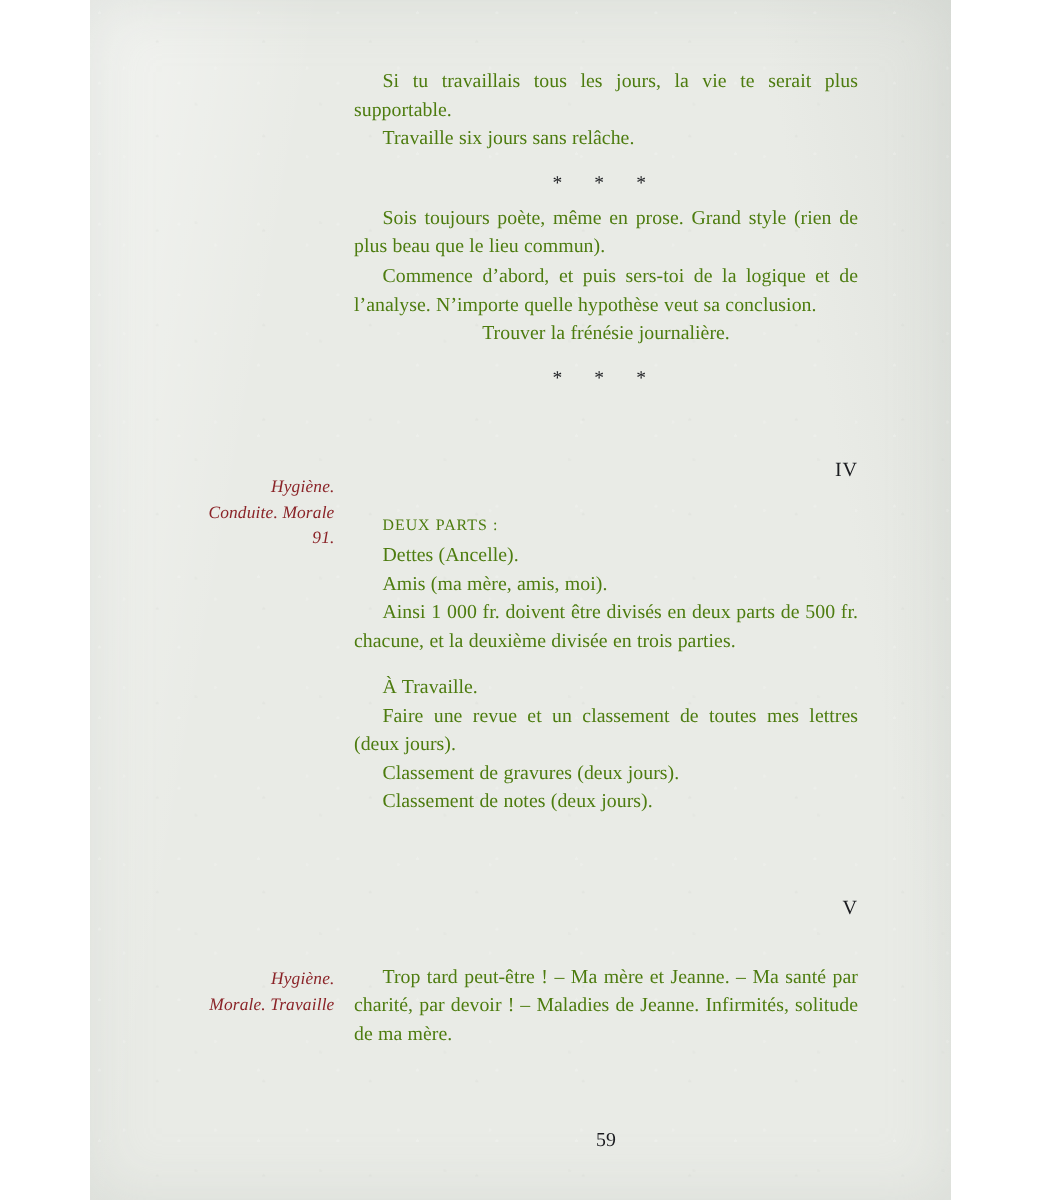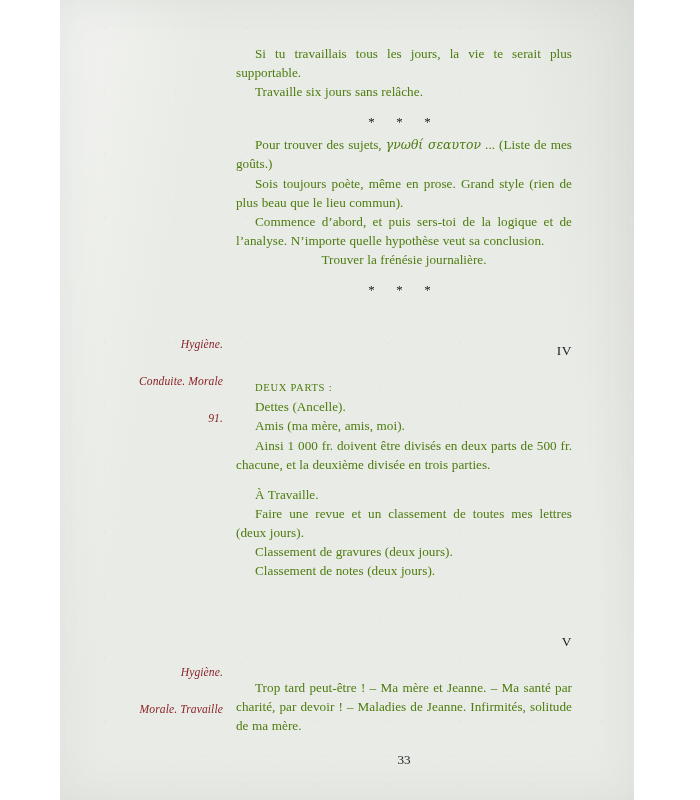--- a/index.html
+++ b/index.html
@@ -119,21 +119,21 @@
     text-align: right;
     font-family: "Liberation Serif", "DejaVu Serif", serif;
     font-style: italic;
     font-size: 11.6px;
     line-height: 17.2px;
     color: #8b2428;
     letter-spacing: 0.1px;
   }
   #margin-note-1 { left: 88px; top: 316px; }
   #margin-note-2 { left: 88px; top: 644px; }
-  .margin-note div { white-space: nowrap; margin-top: 20px; }
+  .margin-note div { white-space: nowrap; }
 
   
   #folio {
     position: absolute;
     left: 236px;
     top: 752px;
     width: 336px;
     text-align: center;
     font-size: 13.2px;
     color: #1b1c20;
@@ -159,21 +159,20 @@
     <div>Morale. Travaille</div>
   </div>
 
   <div id="text-column">
 
     <p class="para" id="slot-p0"><span>Si tu travaillais tous les jours, la  vie te serait plus supportable.</span></p>
     <p class="para" id="slot-p1"><span>Travaille </span><span class="ital">six</span><span> jours sans relâche.</span></p>
     <div class="gap-sm"></div>
     <p class="para stars" id="slot-p2"><span>* * *</span></p>
     <div class="gap-xs"></div>
-    <p class="para" id="slot-p3"><span>Pour trouver des sujets, </span><span class="greek">γνωθί  σεαυτον</span><span> ... (Liste de mes goûts.)</span></p>
     <p class="para" id="slot-p4"><span>Sois toujours poète, même en prose. Grand style (rien de plus beau que le lieu commun).</span></p>
     <p class="para" id="slot-p5"><span>Commence d’abord, et puis sers-toi de la logique et de l’analyse. N’importe quelle hypothèse veut sa conclusion.</span></p>
     <p class="para center" id="slot-p6"><span>Trouver la frénésie journalière.</span></p>
     <div class="gap-sm"></div>
     <p class="para stars" id="slot-p7"><span>* * *</span></p>
 
     <div class="gap-xl"></div>
     <p class="para roman">IV</p>
     <div class="gap-md"></div>
 
@@ -188,15 +187,15 @@
     <p class="para" id="slot-s4-8"><span>Classement de notes (deux jours).</span></p>
 
     <div class="gap-xxl"></div>
     <p class="para roman">V</p>
     <div class="gap-lg"></div>
 
     <p class="para" id="slot-s5-0"><span>Trop tard peut-être ! – Ma mère et Jeanne. – Ma santé par charité, par devoir ! – Maladies de Jeanne. Infirmités, solitude de ma mère.</span></p>
 
   </div>
 
-  <div id="folio">33</div>
+  <div id="folio">59</div>
 
 </div>
 
 </body></html>

